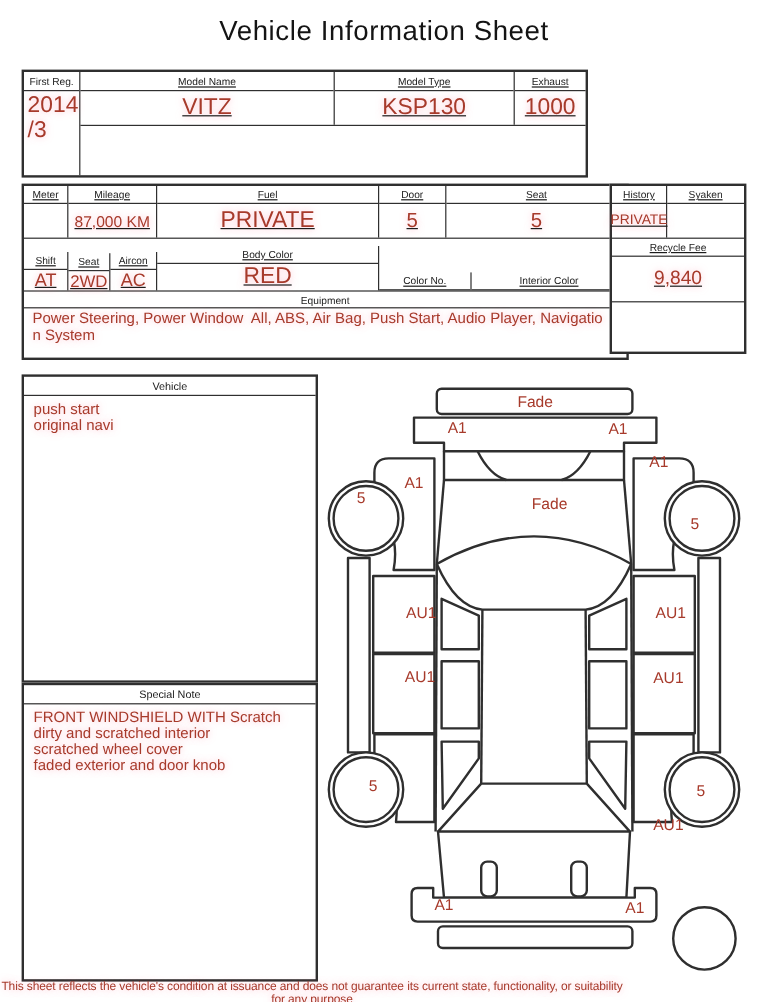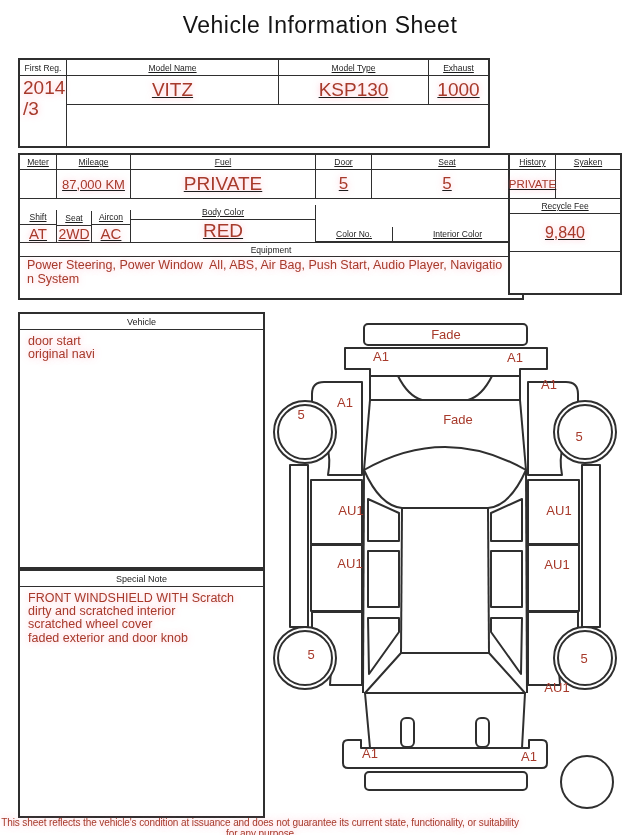--- a/index.html
+++ b/index.html
@@ -134,21 +134,21 @@
       </div>
     </div>
     <div class="col bb" style="height:53px;flex:0 0 auto;">
       <div class="hdr">Recycle Fee</div>
       <div class="val red v21">9,840</div>
     </div>
   </div>
 
   <div class="box" style="left:18px;top:312px;width:247px;height:257px;flex-direction:column;">
     <div class="hdr" style="height:15px;font-size:9px;">Vehicle</div>
-    <div class="notebody red">door start
+    <div class="notebody red">push start
 original navi</div>
   </div>
 
   <div class="box" style="left:18px;top:569px;width:247px;height:249px;flex-direction:column;">
     <div class="hdr" style="height:15px;font-size:9px;">Special Note</div>
     <div class="notebody red">FRONT WINDSHIELD WITH Scratch
 dirty and scratched interior
 scratched wheel cover
 faded exterior and door knob</div>
   </div>

